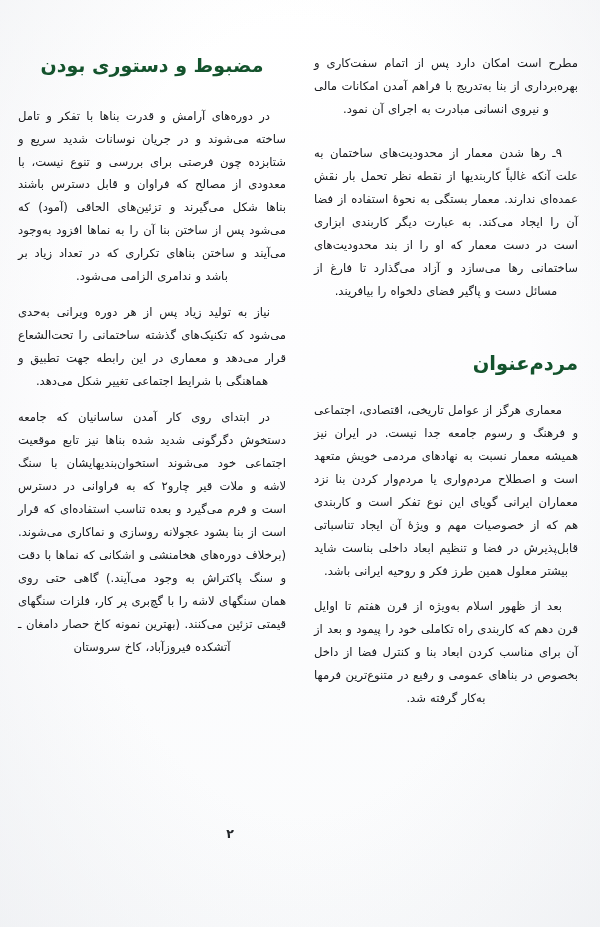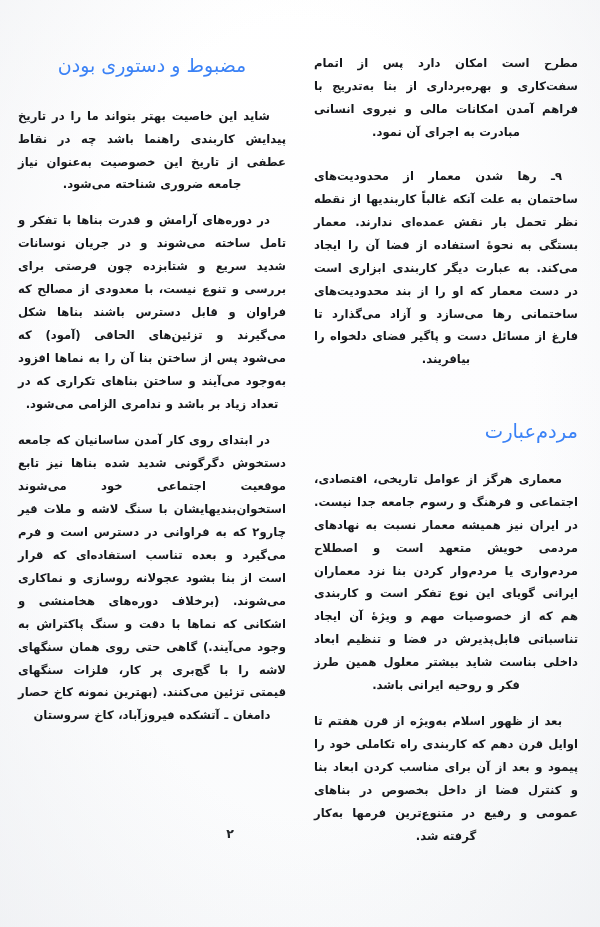--- a/index.html
+++ b/index.html
@@ -63,43 +63,43 @@
     padding: 34px 22px 0 14px;
   }
   .col-left {
     width: 300px;
     padding: 34px 14px 0 18px;
   }
 
   h2.section-heading {
     margin: 0 0 22px 0;
     font-size: 19.5px;
-    font-weight: 400;
+    font-weight: 700;
     text-align: right;
     letter-spacing: 0;
     line-height: 1.4;
-    color: #3b82f6;
+    color: #14532d;
   }
   .col-left h2.section-heading {
     text-align: center;
     margin-bottom: 26px;
     font-size: 19px;
   }
   .heading-gap-top {
     height: 18px;
   }
 
   p.body {
     margin: 0 0 13px 0;
     font-size: 11.6px;
     line-height: 1.98;
     text-align: justify;
     text-align-last: center;
     text-justify: inter-word;
-    font-weight: 700;
+    font-weight: 400;
     color: #17191c;
     word-spacing: .5px;
   }
   p.body.indent {
     text-indent: 16px;
   }
 
   .spacer-sm { height: 8px; }
   .spacer-lg { height: 34px; }
 
@@ -131,36 +131,36 @@
 
       <p class="body">مطرح است امکان دارد پس از اتمام سفت‌کاری و بهره‌برداری از بنا به‌تدریج با فراهم آمدن امکانات مالی و نیروی انسانی مبادرت به اجرای آن نمود.</p>
 
       <div class="spacer-sm"></div>
 
       <p class="body indent">۹ـ رها شدن معمار از محدودیت‌های ساختمان به علت آنکه غالباً کاربندیها از نقطه نظر تحمل بار نقش عمده‌ای ندارند. معمار بستگی به نحوهٔ استفاده از فضا آن را ایجاد می‌کند. به عبارت دیگر کاربندی ابزاری است در دست معمار که او را از بند محدودیت‌های ساختمانی رها می‌سازد و آزاد می‌گذارد تا فارغ از مسائل دست و پاگیر فضای دلخواه را بیافریند.</p>
 
 
       <div class="spacer-lg"></div>
 
-      <h2 class="section-heading">مردم‌عبارت</h2>
+      <h2 class="section-heading">مردم‌عنوان</h2>
 
       <p class="body indent">معماری هرگز از عوامل تاریخی، اقتصادی، اجتماعی و فرهنگ و رسوم جامعه جدا نیست. در ایران نیز همیشه معمار نسبت به نهادهای مردمی خویش متعهد است و اصطلاح مردم‌واری یا مردم‌وار کردن بنا نزد معماران ایرانی گویای این نوع تفکر است و کاربندی هم که از خصوصیات مهم و ویژهٔ آن ایجاد تناسباتی قابل‌پذیرش در فضا و تنظیم ابعاد داخلی بناست شاید بیشتر معلول همین طرز فکر و روحیه ایرانی باشد.</p>
 
       <p class="body indent">بعد از ظهور اسلام به‌ویژه از قرن هفتم تا اوایل قرن دهم که کاربندی راه تکاملی خود را پیمود و بعد از آن برای مناسب کردن ابعاد بنا و کنترل فضا از داخل بخصوص در بناهای عمومی و رفیع در متنوع‌ترین فرمها به‌کار گرفته شد.</p>
     </div>
 
     <div class="col col-left">
       <div class="heading-gap-top"></div>
 
       <h2 class="section-heading">مضبوط و دستوری بودن</h2>
 
-      <p class="body indent">شاید این خاصیت بهتر بتواند ما را در تاریخ پیدایش کاربندی راهنما باشد چه در نقاط عطفی از تاریخ این خصوصیت به‌عنوان نیاز جامعه ضروری شناخته می‌شود.</p>
 
       <p class="body indent">در دوره‌های آرامش و قدرت بناها با تفکر و تامل ساخته می‌شوند و در جریان نوسانات شدید سریع و شتابزده چون فرصتی برای بررسی و تنوع نیست، با معدودی از مصالح که فراوان و قابل دسترس باشند بناها شکل می‌گیرند و تزئین‌های الحاقی (آمود) که می‌شود پس از ساختن بنا آن را به نماها افزود به‌وجود می‌آیند و ساختن بناهای تکراری که در تعداد زیاد بر باشد و ندامری الزامی می‌شود.</p>
 
+      <p class="body indent">نیاز به تولید زیاد پس از هر دوره ویرانی به‌حدی می‌شود که تکنیک‌های گذشته ساختمانی را تحت‌الشعاع قرار می‌دهد و معماری در این رابطه جهت تطبیق و هماهنگی با شرایط اجتماعی تغییر شکل می‌دهد.</p>
 
 
       <p class="body indent">در ابتدای روی کار آمدن ساسانیان که جامعه دستخوش دگرگونی شدید شده بناها نیز تابع موقعیت اجتماعی خود می‌شوند استخوان‌بندیهایشان با سنگ لاشه و ملات قیر چارو٢ که به فراوانی در دسترس است و فرم می‌گیرد و بعده تناسب استفاده‌ای که قرار است از بنا بشود عجولانه روسازی و نماکاری می‌شوند. (برخلاف دوره‌های هخامنشی و اشکانی که نماها با دقت و سنگ پاکتراش به وجود می‌آیند.) گاهی حتی روی همان سنگهای لاشه را با گچ‌بری پر کار، فلزات سنگهای قیمتی تزئین می‌کنند. (بهترین نمونه کاخ حصار دامغان ـ آتشکده فیروزآباد، کاخ سروستان</p>
     </div>
 
   </div>
 
   <div class="page-number">
     <span class="pn-inner">۲</span>
   </div>

